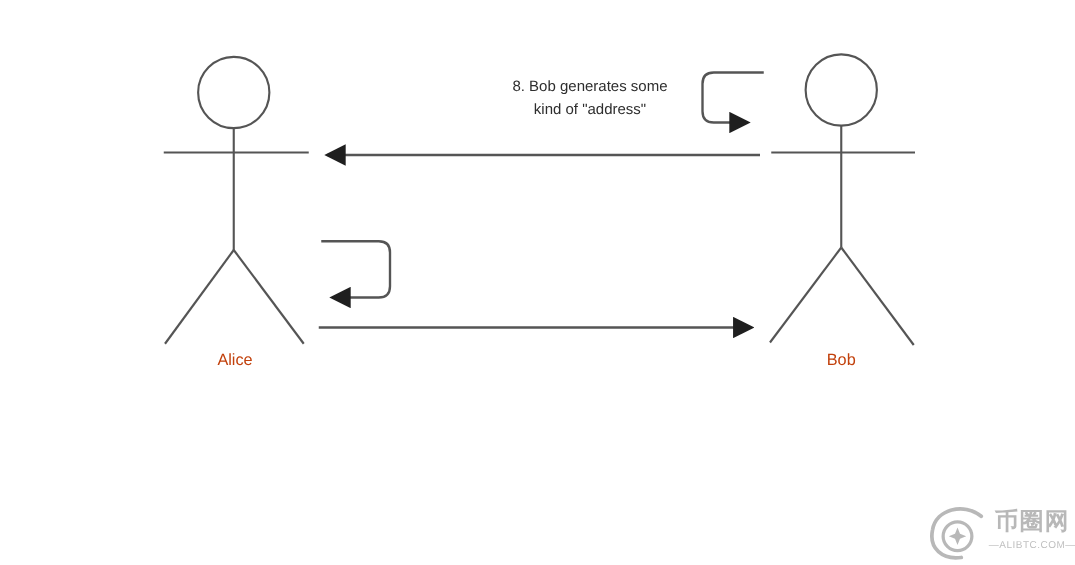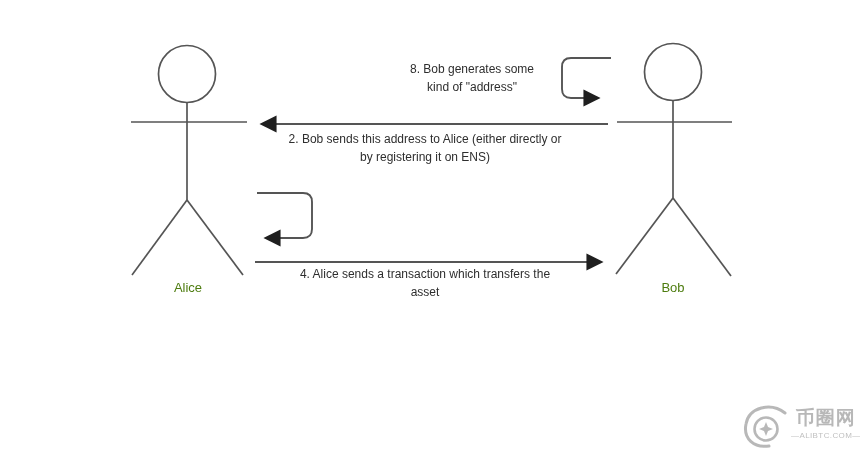--- a/index.html
+++ b/index.html
@@ -24,21 +24,21 @@
     position: absolute;
     font-size: 12px;
     line-height: 17.5px;
     color: #2e2e2e;
     text-align: center;
     white-space: pre-line;
   }
   .actor-label {
     position: absolute;
     font-size: 13px;
-    color: #4d7c0f;
+    color: #c2410c;
     text-align: center;
     width: 100px;
   }
   .caption {
     position: absolute;
     left: 0;
     top: 386px;
     width: 860px;
     font-size: 17px;
     font-style: italic;
@@ -110,26 +110,22 @@
     <line x1="608" y1="124" x2="262" y2="124" stroke="#555555" stroke-width="1.9" marker-end="url(#ah)"></line>
 
     <path d="M 257,193 L 303,193 Q 312,193 312,202 L 312,229 Q 312,238 303,238 L 266,238" stroke="#555555" stroke-width="1.9" fill="none" marker-end="url(#ah)"></path>
 
     <line x1="255" y1="262" x2="601" y2="262" stroke="#555555" stroke-width="1.9" marker-end="url(#ah)"></line>
   </svg>
 
   <div class="lbl" style="left:372px; top:61px; width:200px;">8. Bob generates some
 kind of "address"</div>
 
-  <div class="lbl" style="left:255px; top:131px; width:340px;">2. Bob sends this address to Alice (either directly or
-by registering it on ENS)</div>
 
 
-  <div class="lbl" style="left:255px; top:266px; width:340px;">4. Alice sends a transaction which transfers the
-asset</div>
 
 
   <div class="actor-label" style="left:138px; top:280px;">Alice</div>
 
   <div class="actor-label" style="left:623px; top:280px;">Bob</div>
 
 
   <div class="watermark">
     <svg width="48" height="46" viewBox="0 0 48 46">
       <path d="M 44,9 C 30,-2 8,3 5,20 C 2,35 13,44 28,42" stroke="#b5b5b5" stroke-width="3" fill="none" stroke-linecap="round"></path>

